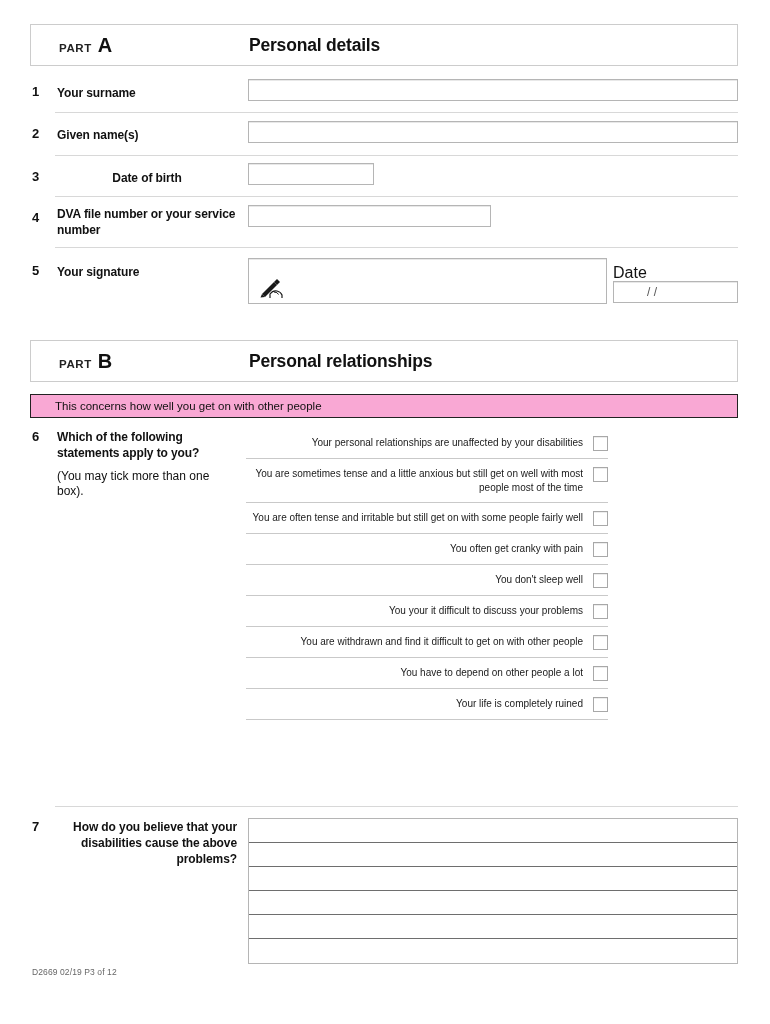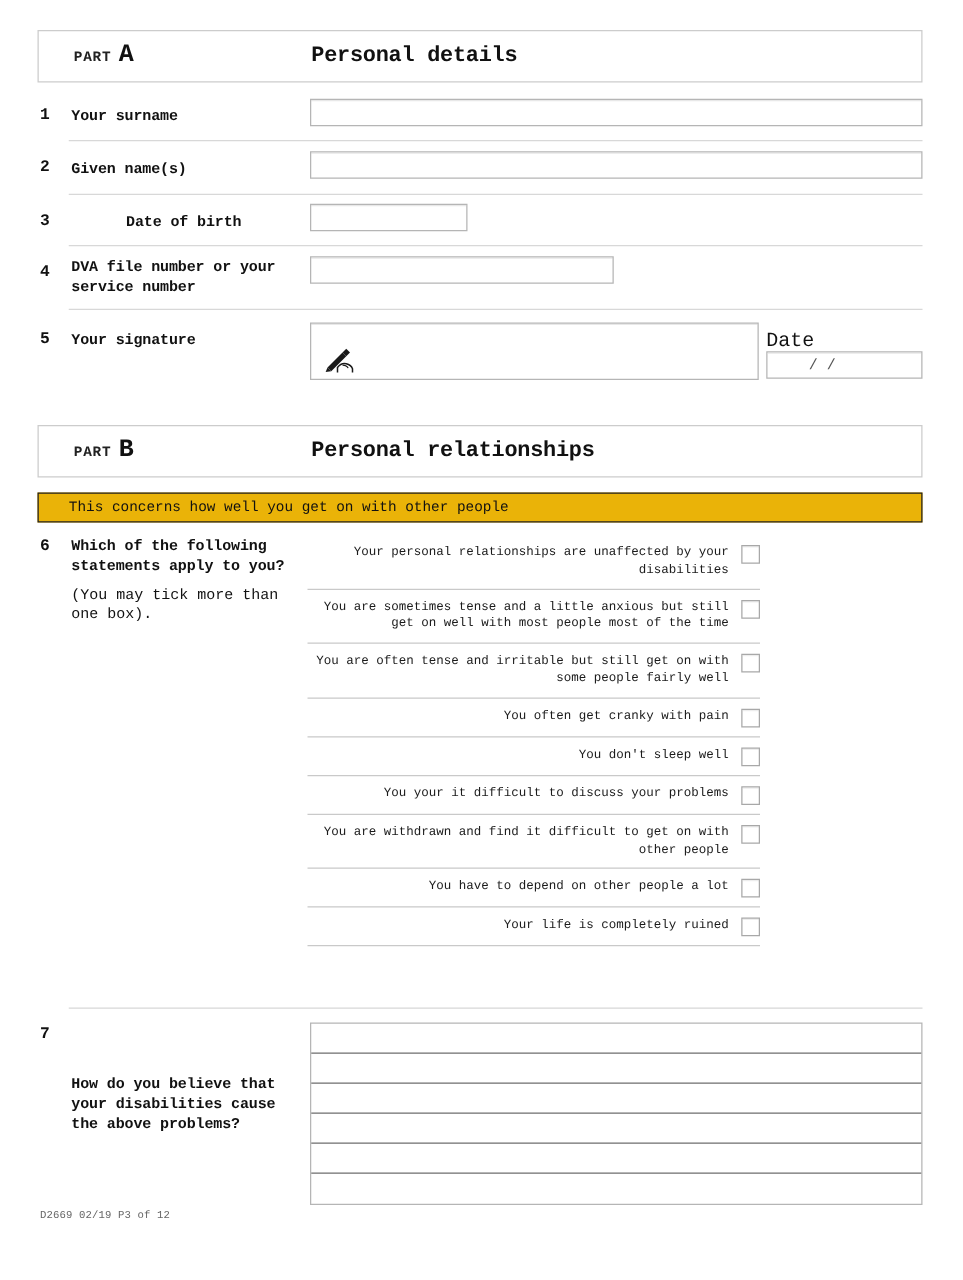--- a/index.html
+++ b/index.html
@@ -15,21 +15,20 @@
     font-family: "Liberation Sans", sans-serif;
     color: #1a1a1a;
     -webkit-font-smoothing: antialiased;
   }
   .page {
     position: absolute;
     left: 0; top: 0;
     width: 770px;
     height: 835px;
     padding: 18px;
-    font-family: Liberation Mono, monospace;
   }
 
   
   .part-bar {
     position: absolute;
     left: 30px;
     width: 708px;
     height: 42px;
     border: 1px solid #cccccc;
     background: #ffffff;
@@ -125,21 +124,21 @@
     letter-spacing: 0;
   }
 
   
   .concerns {
     position: absolute;
     left: 30px;
     width: 708px;
     height: 24px;
     border: 1.5px solid #222222;
-    background: #eab308;
+    background: #f9a8d4;
     display: flex;
     align-items: center;
   }
   .concerns span {
     margin-left: 24px;
     font-size: 11.5px;
     color: #111;
   }
 
   
@@ -309,21 +308,21 @@
       </div>
       <div class="stmt-row">
         <div class="stmt-text">Your life is completely ruined</div>
         <div class="stmt-box"></div>
       </div>
     </div>
 
   <div class="sep" style="top:806px;"></div>
 
   <div class="qnum" style="left:32px; top:819px;">7</div>
-  <div class="qlabel" style="left:57px; top:860px; width:180px;">How do you believe that your disabilities cause the above problems?</div>
+  <div class="qlabel" style="left:57px; top:820px; width:180px;text-align:right;">How do you believe that your disabilities cause the above problems?</div>
   <div id="q7-lines">
       <div class="ansline"></div>
       <div class="ansline"></div>
       <div class="ansline"></div>
       <div class="ansline"></div>
       <div class="ansline"></div>
       <div class="ansline"></div>
     </div>
 
   <div class="footer">D2669 02/19 P3 of 12</div>

